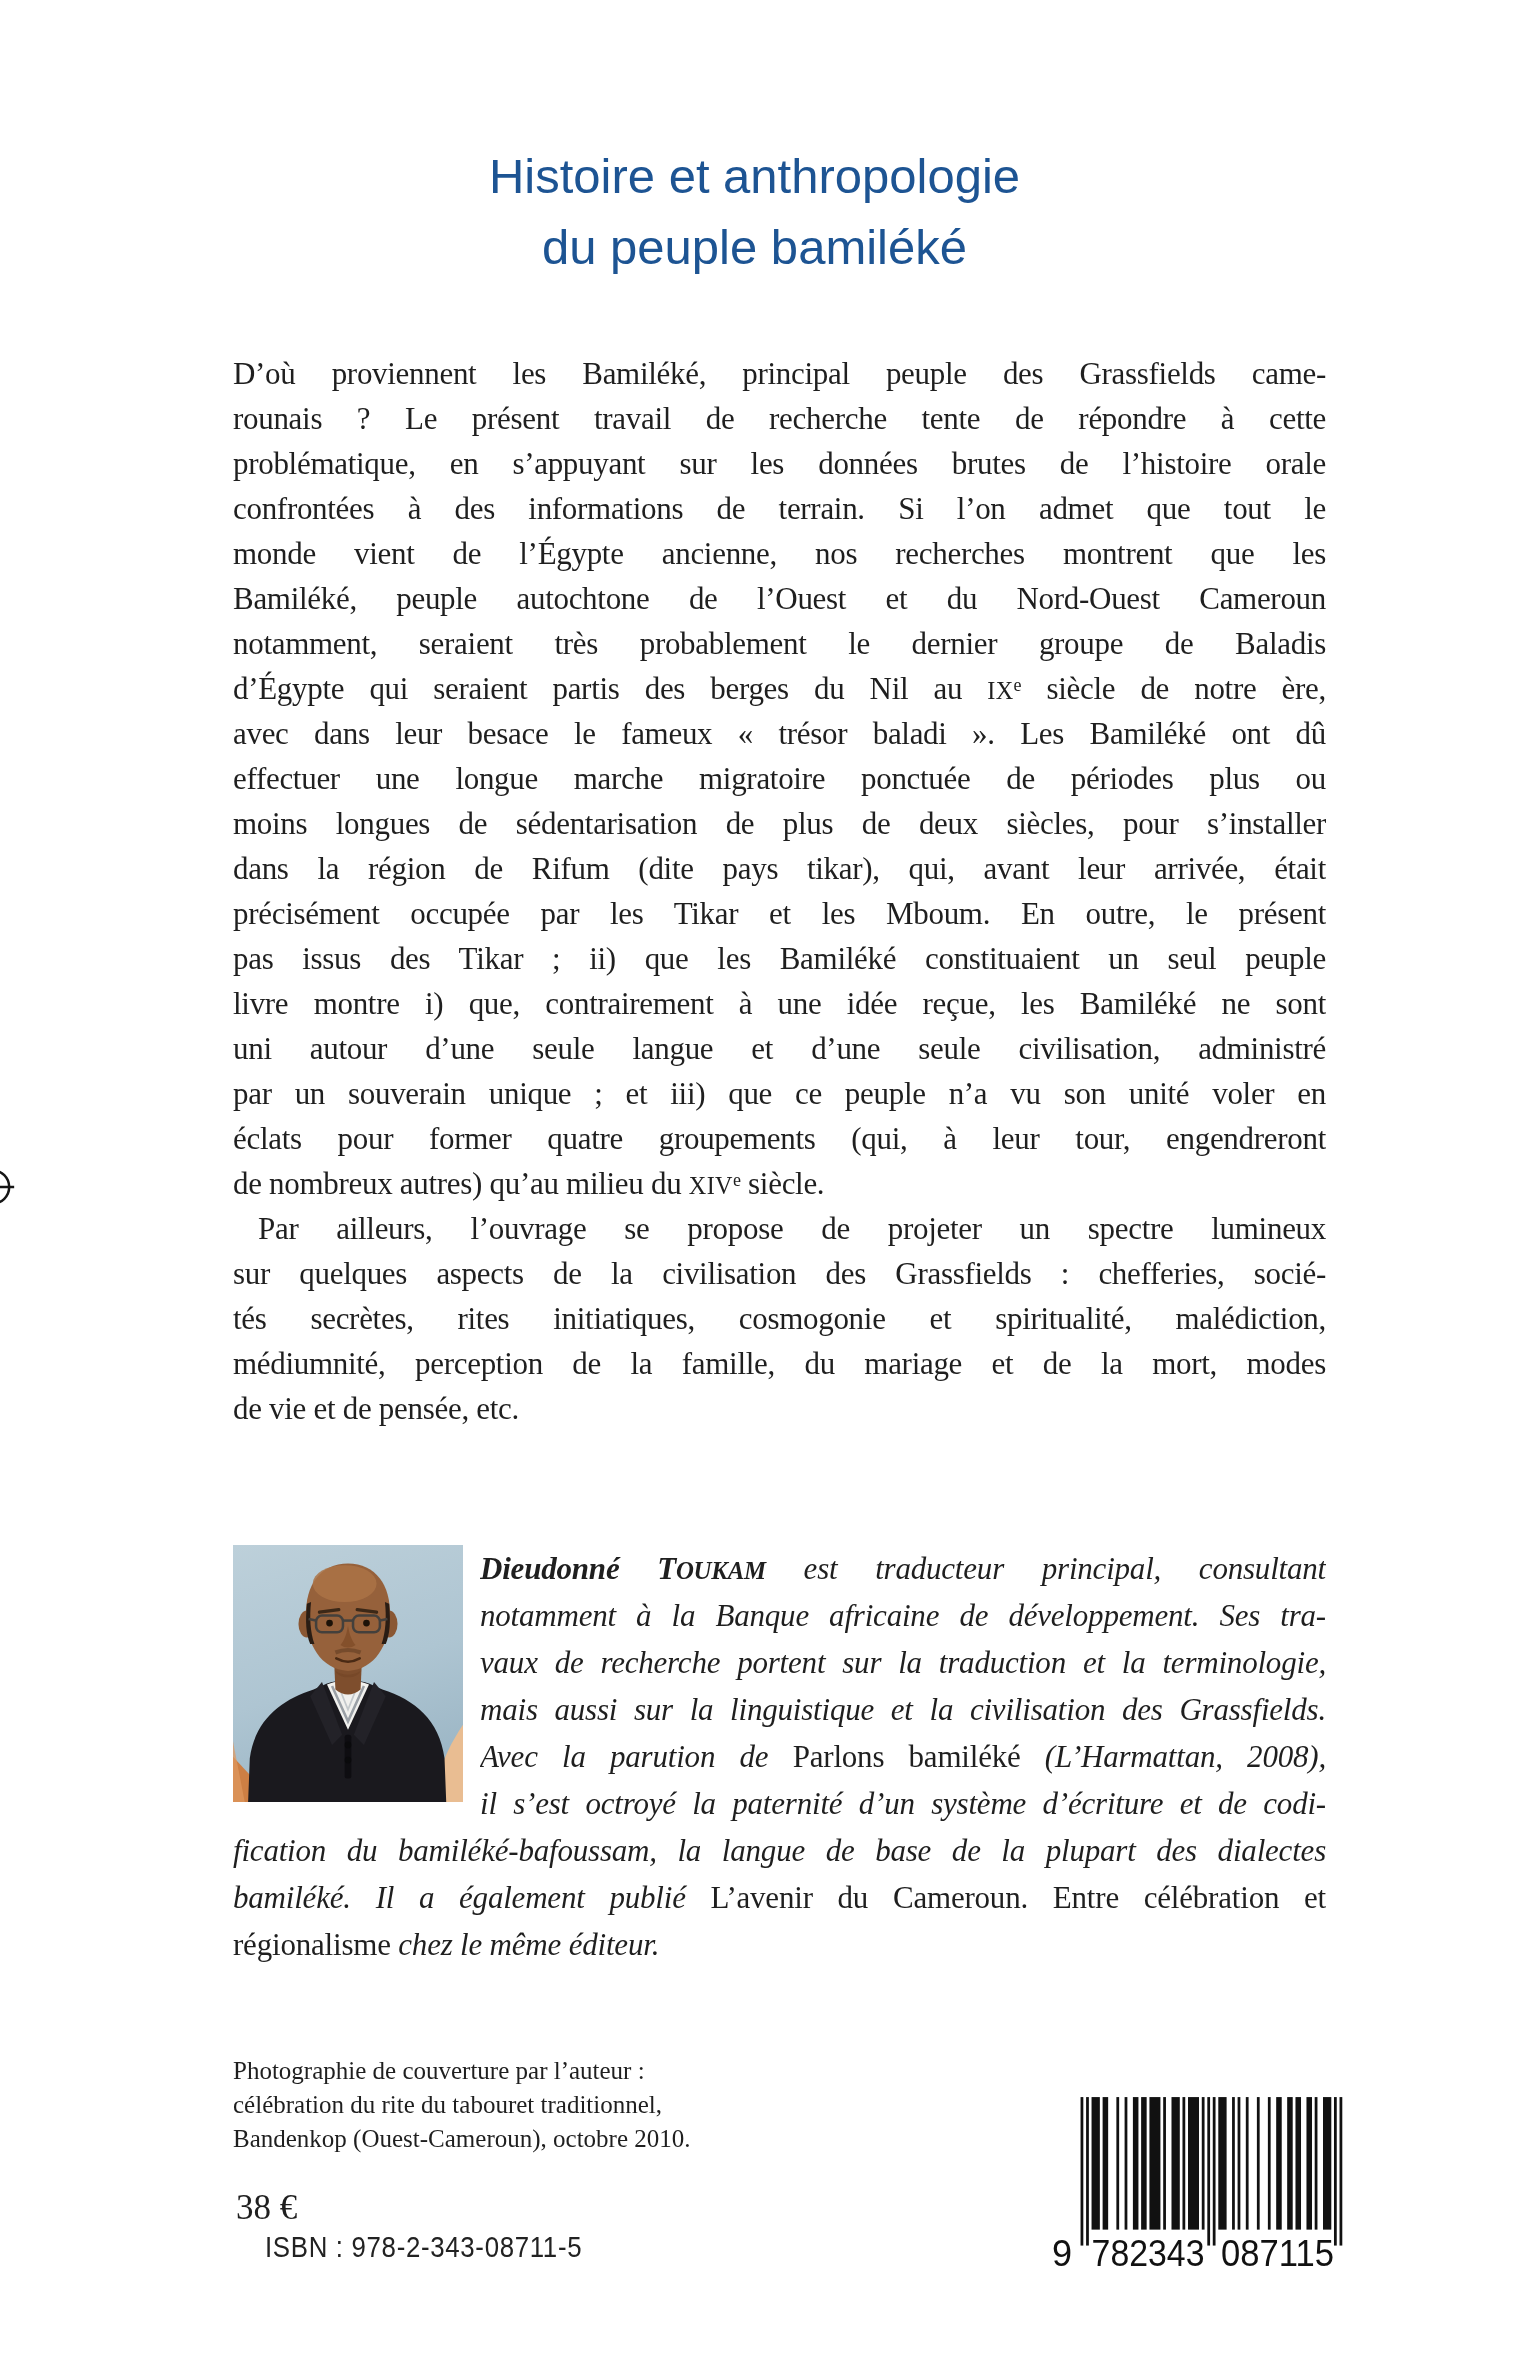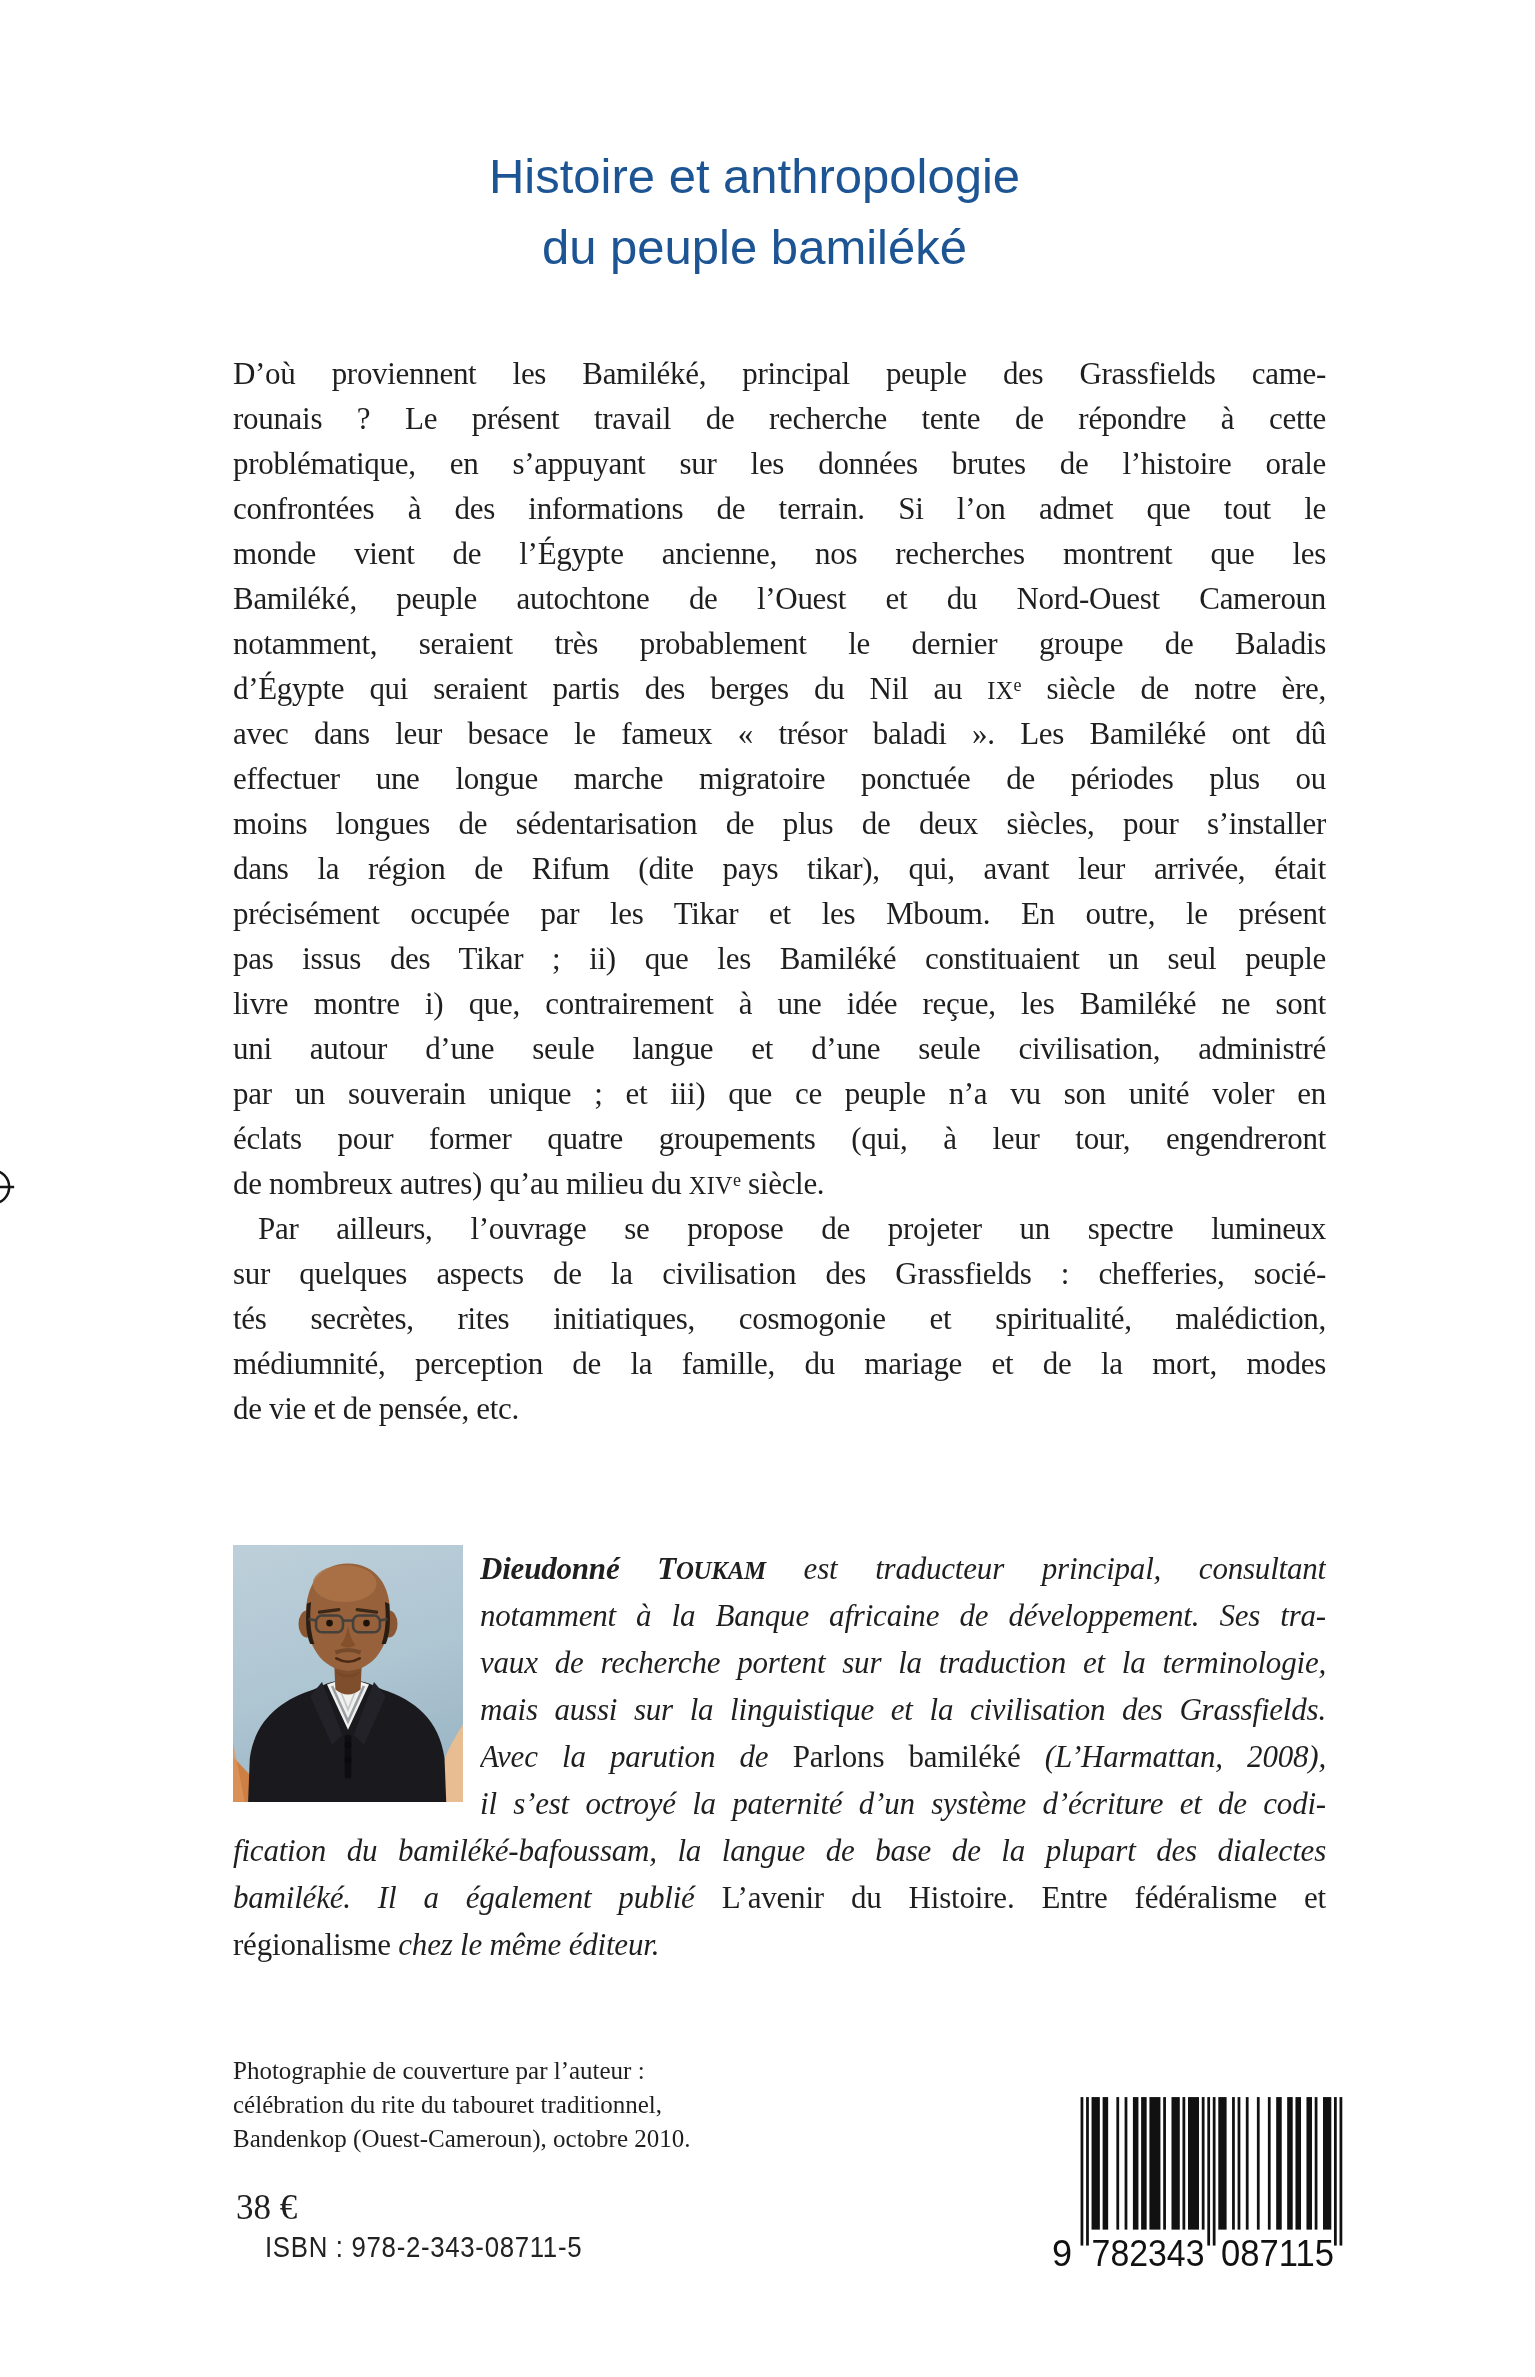--- a/index.html
+++ b/index.html
@@ -145,21 +145,21 @@
       </svg>
     </div>
     <div>
         <div class="line"><span class="run-bi">Dieudonné T</span><span class="run-bisc">OUKAM</span> est traducteur principal, consultant</div>
         <div class="line">notamment à la Banque africaine de développement. Ses tra-</div>
         <div class="line">vaux de recherche portent sur la traduction et la terminologie,</div>
         <div class="line">mais aussi sur la linguistique et la civilisation des Grassfields.</div>
         <div class="line">Avec la parution de <span class="run-r">Parlons bamiléké</span> (L’Harmattan, 2008),</div>
         <div class="line">il s’est octroyé la paternité d’un système d’écriture et de codi-</div>
         <div class="line">fication du bamiléké-bafoussam, la langue de base de la plupart des dialectes</div>
-        <div class="line">bamiléké. Il a également publié <span class="run-r">L’avenir du Histoire. Entre fédéralisme et</span></div>
+        <div class="line">bamiléké. Il a également publié <span class="run-r">L’avenir du Cameroun. Entre célébration et</span></div>
         <div class="line noj"><span class="run-r">régionalisme</span> chez le même éditeur.</div>
       </div>
   </div>
 
   <div class="credit">
       <div class="line noj">Photographie de couverture par l’auteur :</div>
       <div class="line noj">célébration du rite du tabouret traditionnel,</div>
       <div class="line noj">Bandenkop (Ouest-Cameroun), octobre 2010.</div>
     </div>
 

